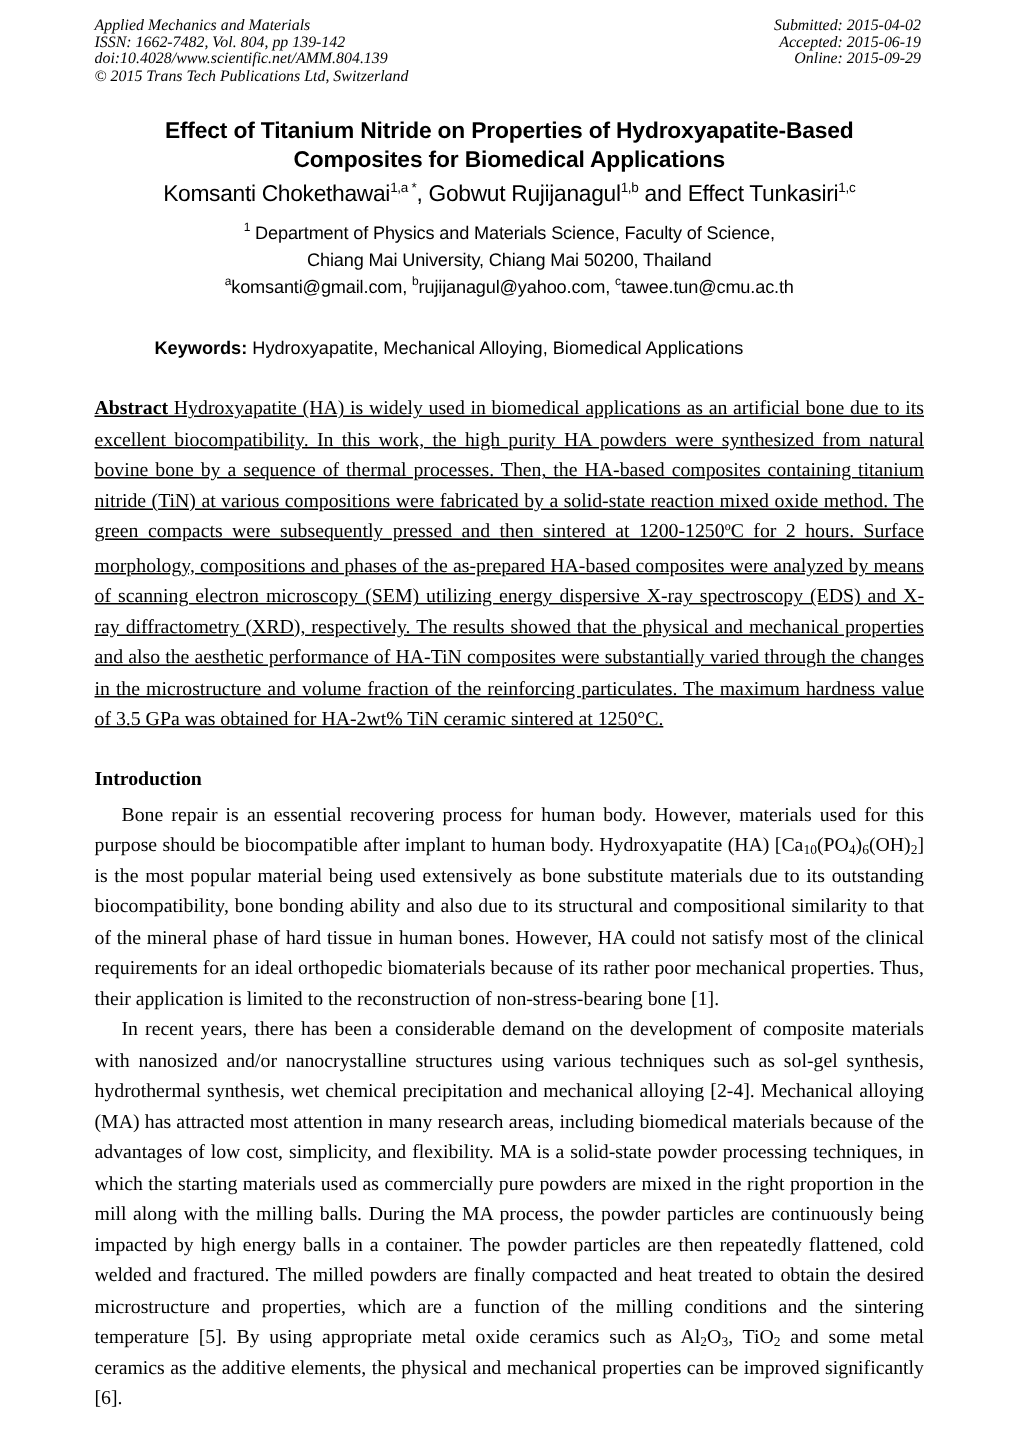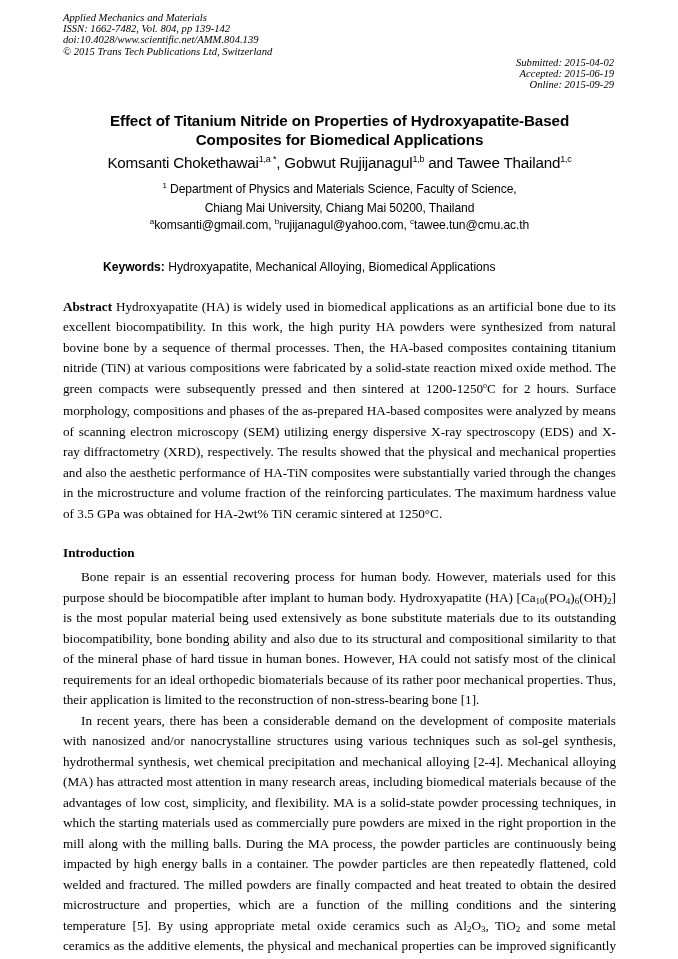--- a/index.html
+++ b/index.html
@@ -1,29 +1,29 @@
 <!DOCTYPE html>
 <html><head>
   <meta charset="utf-8">
   <style>
     html, body { margin: 0; padding: 0; background: #ffffff; }
     body { width: 678px; height: 959px; position: relative; overflow: hidden; color: #000; }
     .page { position: absolute; left: 63px; top: 12px; width: 553px; }
-    .hdr { display: flex; justify-content: space-between; font-family: "Liberation Serif", serif; font-style: italic; font-size: 10.6px; line-height: 11.2px; flex-direction: column; }
+    .hdr { display: flex; justify-content: space-between; font-family: "Liberation Serif", serif; font-style: italic; font-size: 10.6px; line-height: 11.2px; }
     .hdr-left div, .hdr-right div { white-space: nowrap; }
     .hdr-right { text-align: right; padding-right: 2px; }
     .title { margin-top: 21px; text-align: center; font-family: "Liberation Sans", sans-serif; font-weight: bold; font-size: 15.2px; line-height: 19px; letter-spacing: -0.1px; }
     .authors { margin-top: 4px; text-align: center; font-family: "Liberation Sans", sans-serif; font-size: 15.2px; line-height: 19px; letter-spacing: -0.2px; }
     .authors sup, .affil sup { font-size: 9px; vertical-align: 0; position: relative; top: -6px; }
     .affil { margin-top: 6px; text-align: center; font-family: Liberation Sans, sans-serif; font-size: 12.1px; line-height: 17.5px; letter-spacing: -0.1px; }
     .affil sup { font-size: 8px; top: -5px; }
     .keywords { margin-top: 23px; font-family: "Liberation Sans", sans-serif; font-size: 12.1px; line-height: 16px; padding-left: 40px; }
     .keywords b { font-weight: bold; }
     .body-text { font-family: "Liberation Serif", serif; font-size: 13.2px; line-height: 20.5px; text-align: justify; }
-    .abstract { margin-top: 22px; }
+    .abstract { margin-top: 22px; text-decoration: underline; }
     .abstract b { font-weight: bold; }
     .section-head { margin-top: 19px; font-family: "Liberation Serif", serif; font-weight: bold; font-size: 13.2px; line-height: 20px; }
     .para { text-indent: 18px; margin: 0; }
     .intro { margin-top: 4px; }
     sub { font-size: 9px; line-height: 0; vertical-align: -2px; }
     sup.deg { font-size: 8px; vertical-align: 0; position: relative; top: -5px; }
   </style>
 </head>
 <body>
 
@@ -41,21 +41,21 @@
       <div>Accepted: 2015-06-19</div>
       <div>Online: 2015-09-29</div>
     </div>
   </div>
 
   <div class="title">
     <div>Effect of Titanium Nitride on Properties of Hydroxyapatite-Based</div>
     <div>Composites for Biomedical Applications</div>
   </div>
 
-  <div class="authors"><span>Komsanti Chokethawai</span><sup>1,a *</sup><span>, </span><span>Gobwut Rujijanagul</span><sup>1,b</sup><span> and </span><span>Tawee Thailand</span><sup>1,c</sup></div>
+  <div class="authors"><span>Komsanti Chokethawai</span><sup>1,a *</sup><span>, </span><span>Gobwut Rujijanagul</span><sup>1,b</sup><span> and </span><span>Effect Tunkasiri</span><sup>1,c</sup></div>
 
   <div class="affil">
     <div><sup>1</sup><span> Department of Physics and Materials Science, Faculty of Science,</span></div>
     <div>Chiang Mai University, Chiang Mai 50200, Thailand</div>
     <div><sup>a</sup><span>komsanti@gmail.com</span><span>, </span><sup>b</sup><span>rujijanagul@yahoo.com</span><span>, </span><sup>c</sup><span>tawee.tun@cmu.ac.th</span></div>
   </div>
 
   <div class="keywords"><b>Keywords:</b><span> Hydroxyapatite, Mechanical Alloying, Biomedical Applications</span></div>
 
   <p class="body-text abstract" style="margin-bottom:0;"><b>Abstract</b><span> Hydroxyapatite (HA) is widely used in biomedical applications as an artificial bone due to its excellent biocompatibility. In this work, the high purity HA powders were synthesized from natural bovine bone by a sequence of thermal processes. Then, the HA-based composites containing titanium nitride (TiN) at various compositions were fabricated by a solid-state reaction mixed oxide method. The green compacts were subsequently pressed and then sintered at 1200-1250</span><sup class="deg">o</sup><span>C for 2 hours. Surface morphology, compositions and phases of the as-prepared HA-based composites were analyzed by means of scanning electron microscopy (SEM) utilizing energy dispersive X-ray spectroscopy (EDS) and X-ray diffractometry (XRD), respectively. The results showed that the physical and mechanical properties and also the aesthetic performance of HA-TiN composites were substantially varied through the changes in the microstructure and volume fraction of the reinforcing particulates. The maximum hardness value of 3.5 GPa was obtained for HA-2wt% TiN ceramic sintered at 1250°C.</span></p>

